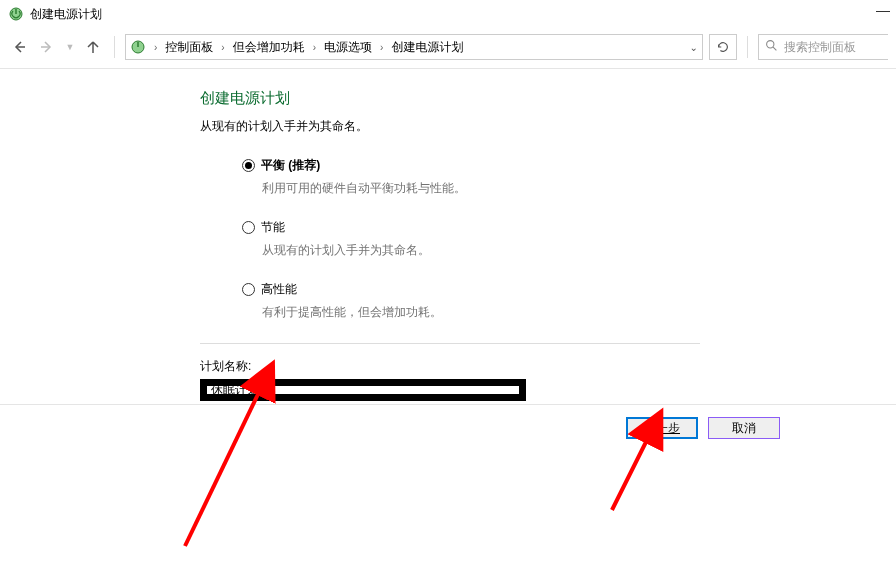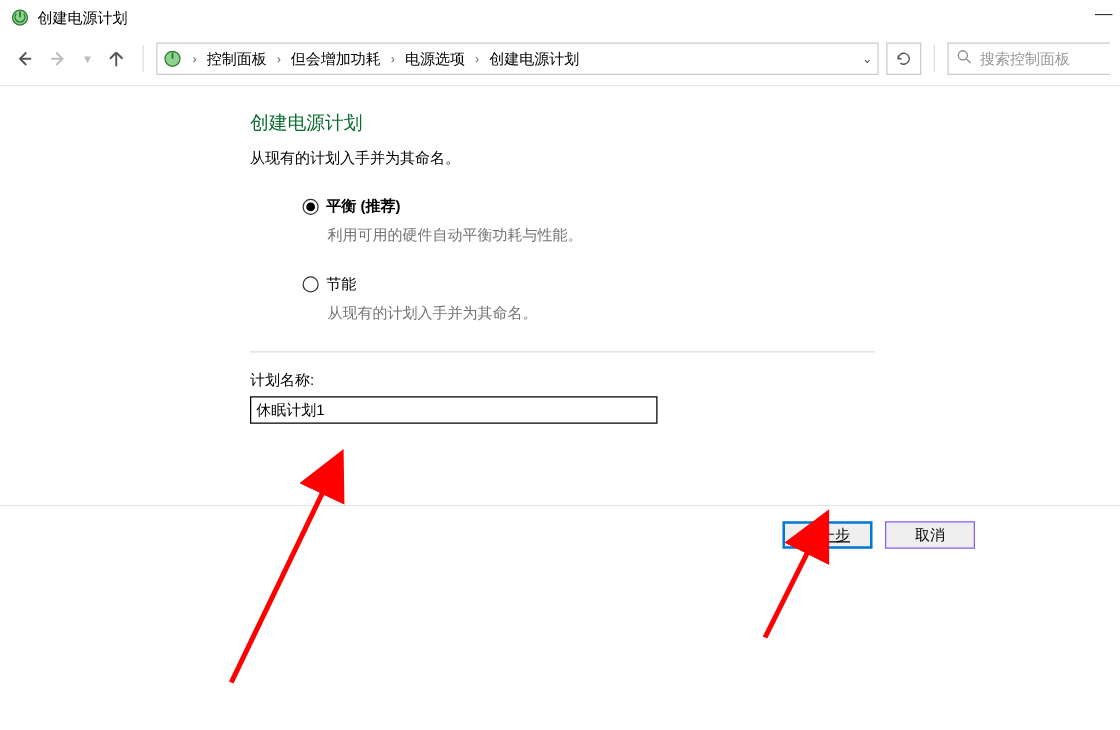--- a/index.html
+++ b/index.html
@@ -146,21 +146,21 @@
     .hr-sep {
       border: none;
       border-top: 1px solid #ddd;
       margin: 6px 0 14px 0;
       width: 500px;
     }
     .planname-label { font-size: 12px; margin-bottom: 4px; }
     .planname-input {
       width: 326px;
       height: 22px;
-      border: 1px solid #000000;
+      border: 7px solid #000000;
       padding: 0 4px;
       font-size: 12px;
       font-family: inherit;
       outline: none;
     }
     
     .footer {
       position: absolute;
       left: 0; right: 0;
       top: 404px;
@@ -277,20 +277,27 @@
   </div>
 
   <div class="option">
     <div class="row1">
       <span class="radio"></span>
       <span class="lbl normal">节能</span>
     </div>
     <div class="desc">从现有的计划入手并为其命名。</div>
   </div>
 
+  <div class="option">
+    <div class="row1">
+      <span class="radio"></span>
+      <span class="lbl normal">高性能</span>
+    </div>
+    <div class="desc">有利于提高性能，但会增加功耗。</div>
+  </div>
 
   <hr class="hr-sep">
 
   <div class="planname-label">计划名称:</div>
   <input class="planname-input" type="text" value="休眠计划1" style="">
 </div>
 
 <div class="footer">
   <button class="btn primary">下一步</button>
   <button class="btn">取消</button>

